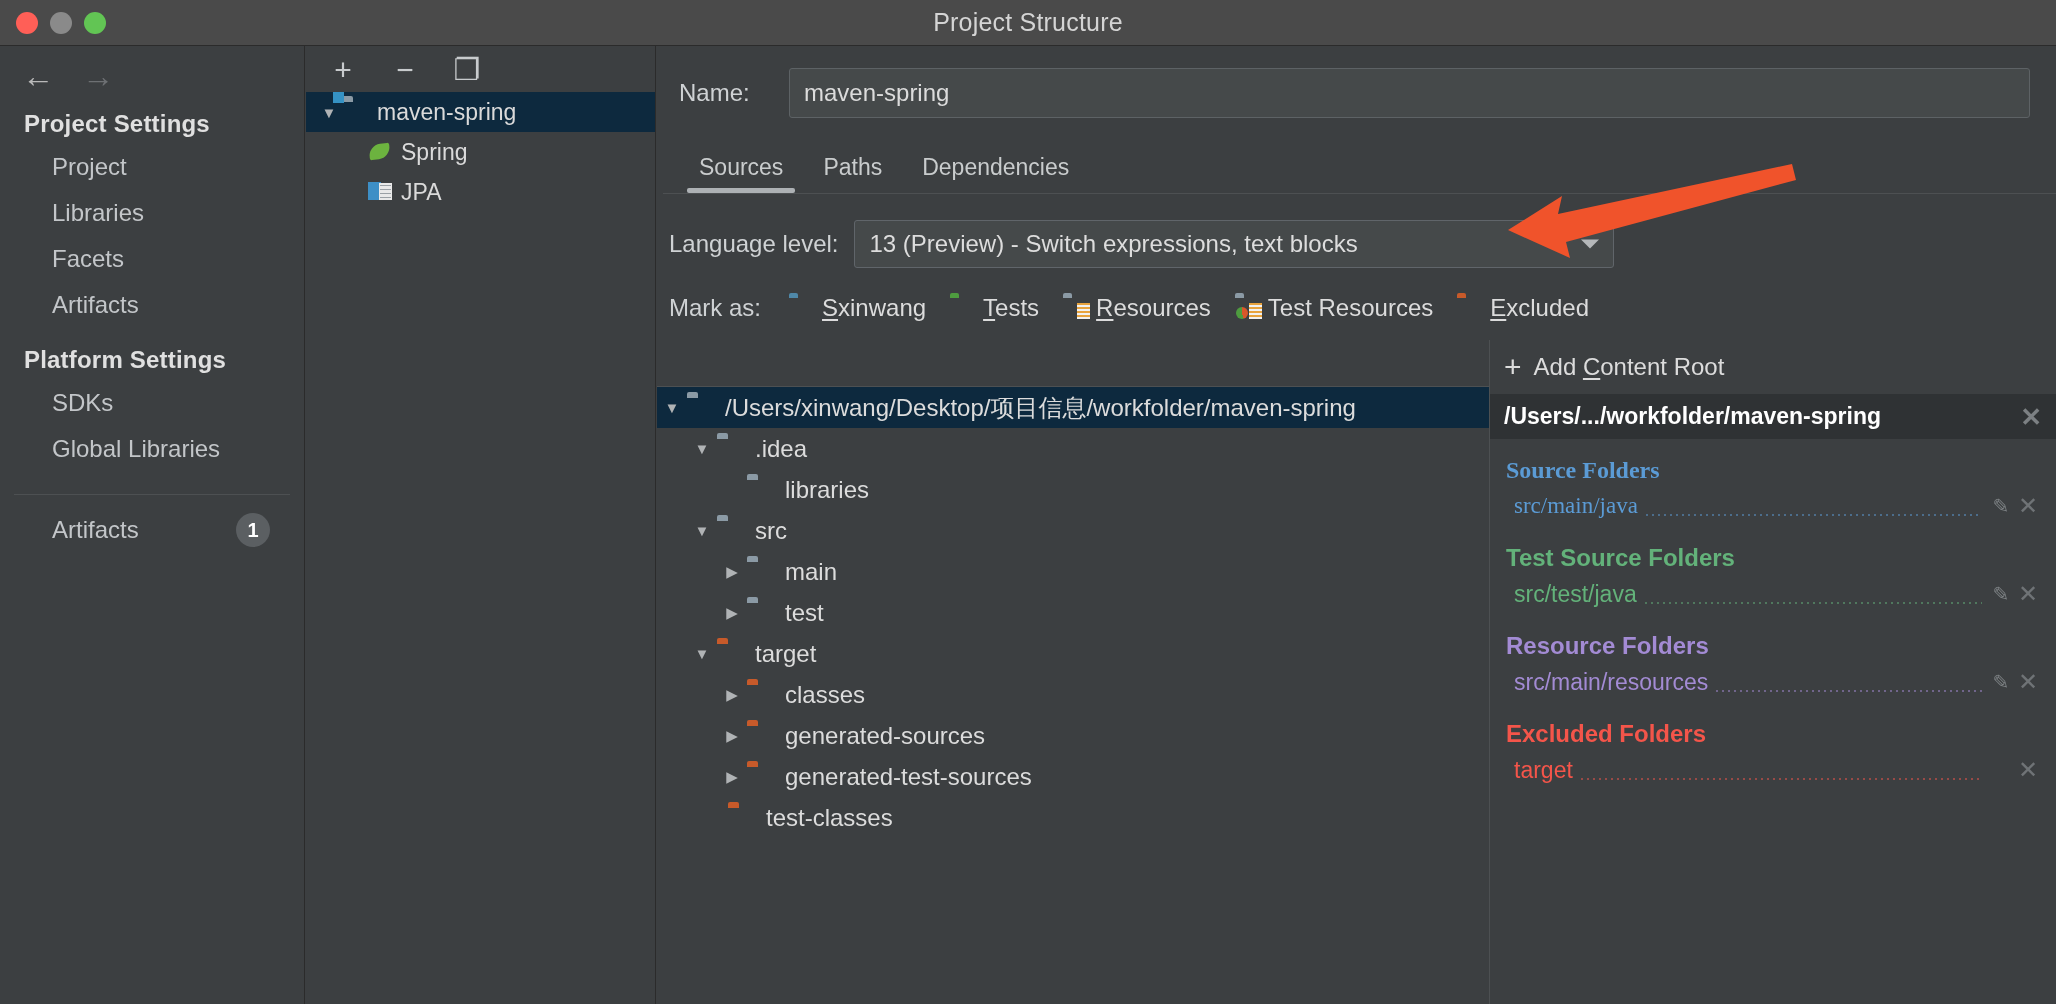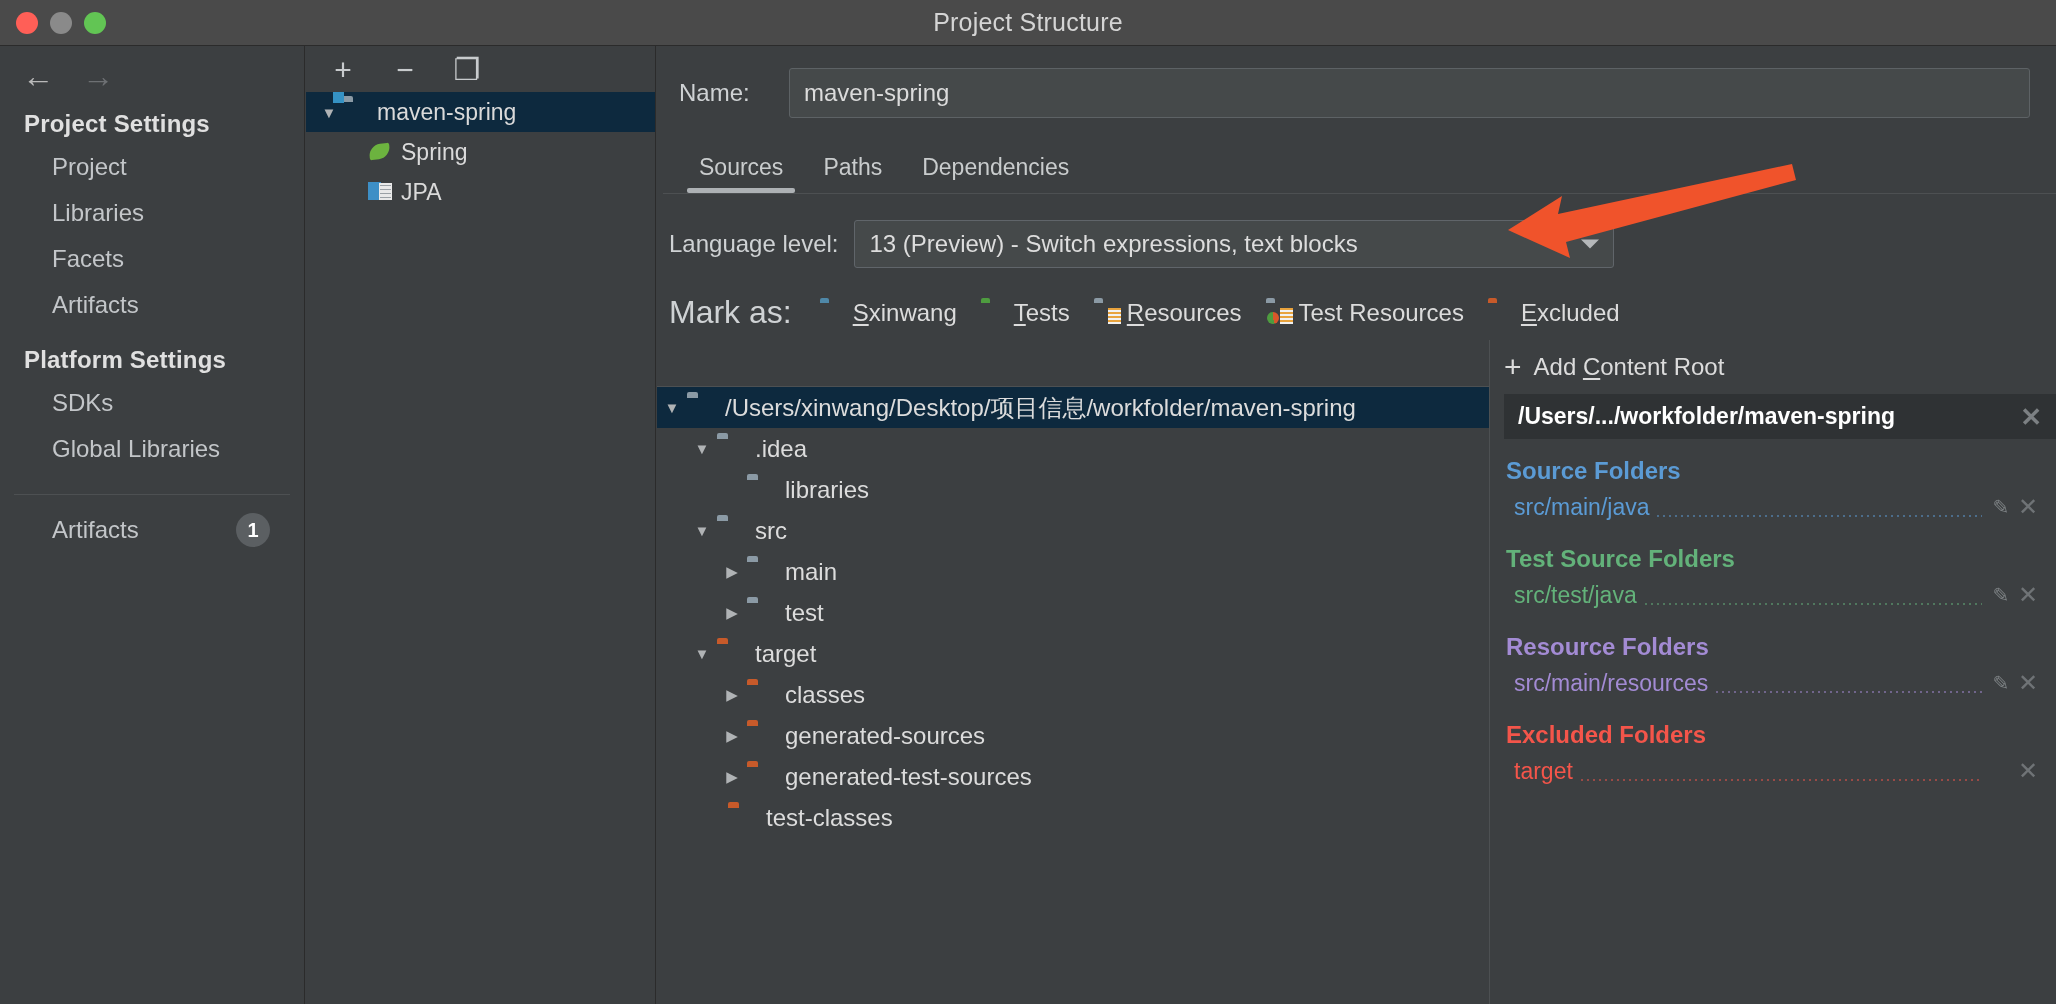--- a/index.html
+++ b/index.html
@@ -125,21 +125,21 @@
     background: #45494a; border: 1px solid #60656a; border-radius: 3px;
     display: flex; align-items: center; padding-left: 14px; color: #dddddd; font-size: 24px;
   }
   .combo .caret {
     position: absolute; right: 14px; top: 50%; transform: translateY(-50%);
     width: 0; height: 0; border-left: 9px solid transparent; border-right: 9px solid transparent;
     border-top: 9px solid #b5b8ba;
   }
 
   .markas { display: flex; align-items: center; padding: 26px 0 0 12px; gap: 0; }
-  .markas-label { color: #cfd2d4; font-size: 32px; margin-right: 28px; }
+  .markas-label { color: #cfd2d4; font-size: 24px; margin-right: 28px; }
   .mark-item { display: flex; align-items: center; margin-right: 24px; color: #dcdcdc; font-size: 24px; white-space: nowrap; }
   .mark-item .mi { width: 26px; height: 22px; margin-right: 7px; position: relative; flex: 0 0 26px; }
   .mi .f { width: 22px; height: 18px; border-radius: 2px; position: relative; }
   .mi .f::before { content: ""; position: absolute; left: 0; top: -4px; width: 9px; height: 5px; border-radius: 2px 2px 0 0; background: inherit; }
   .mi-blue .f { background: #4f88a8; }
   .mi-green .f { background: #4e9c3f; }
   .mi-gray .f { background: #8b9aa5; }
   .mi-orange .f { background: #c75a2a; }
   .mi .stripes { position: absolute; right: -1px; bottom: 0; width: 13px; height: 16px;
      background: repeating-linear-gradient(#e8a33d 0 2px, #f1f1f1 2px 4px); }
@@ -162,32 +162,32 @@
 
   
   .rightpanel {
     position: absolute; left: 1489px; top: 340px; width: 567px; height: 664px;
     background: #3c3f41; border-left: 1px solid #4d5052;
   }
   .addroot { display: flex; align-items: center; color: #dcdcdc; font-size: 24px; padding: 12px 0 12px 14px; }
   .plus-ic { font-size: 30px; margin-right: 12px; color: #dcdcdc; line-height: 1; }
   .rootpath {
     background: #2f3234; color: #ffffff; font-size: 23px; font-weight: bold;
-    padding: 9px 14px; display: flex; align-items: center; justify-content: space-between; margin-left: 14px;
+    padding: 9px 14px; display: flex; align-items: center; justify-content: space-between;
   }
   .x-ic { color: #7c8083; font-size: 26px; line-height: 1; padding-left: 10px; }
   .grp-title { font-size: 24px; font-weight: bold; padding: 18px 0 2px 16px; }
   .grp-row { display: flex; align-items: center; padding: 0 14px 0 24px; height: 40px; font-size: 23px; }
   .grp-path { white-space: nowrap; }
   .dots { flex: 1; height: 23px; margin: 0 6px;
     background-image: radial-gradient(currentColor 1px, transparent 1.2px);
     background-size: 6px 6px; background-position: 0 17px; background-repeat: repeat-x; opacity: .5; }
   .pencil { width: 26px; text-align: center; color: #7c8083; font-size: 20px; }
   .xsm { width: 28px; text-align: center; color: #6f7376; font-size: 24px; line-height: 1; }
-  .c-source { color: #5b9bd5; }
+  .c-source { color: #5b9bd5; font-family: Liberation Serif, serif; }
   .c-test   { color: #63b27a; }
   .c-res    { color: #a38bd4; }
   .c-excl   { color: #f4554a; }
 
   
   .annot { position: absolute; left: 1500px; top: 158px; width: 300px; height: 110px; pointer-events: none; }
 </style>
 </head>
 <body>
 

